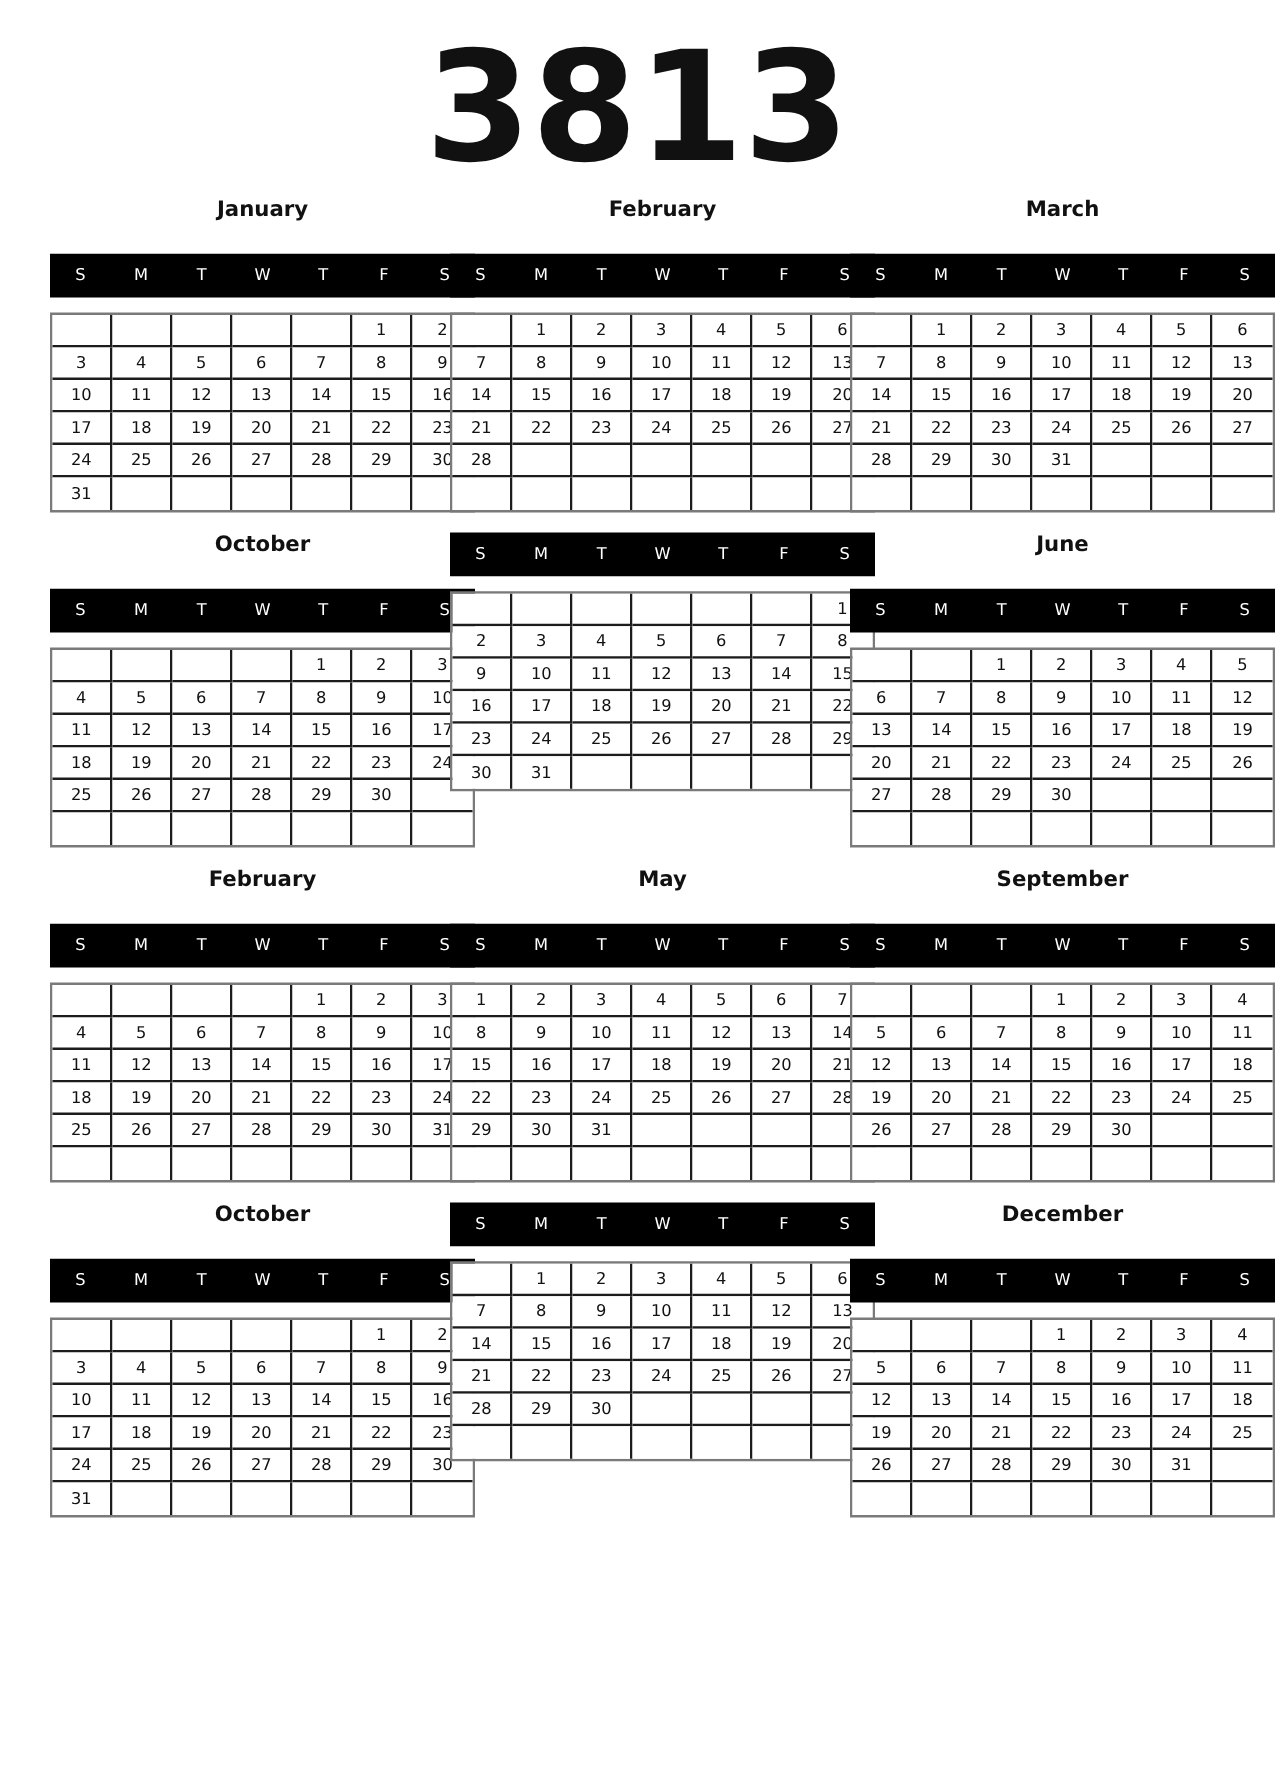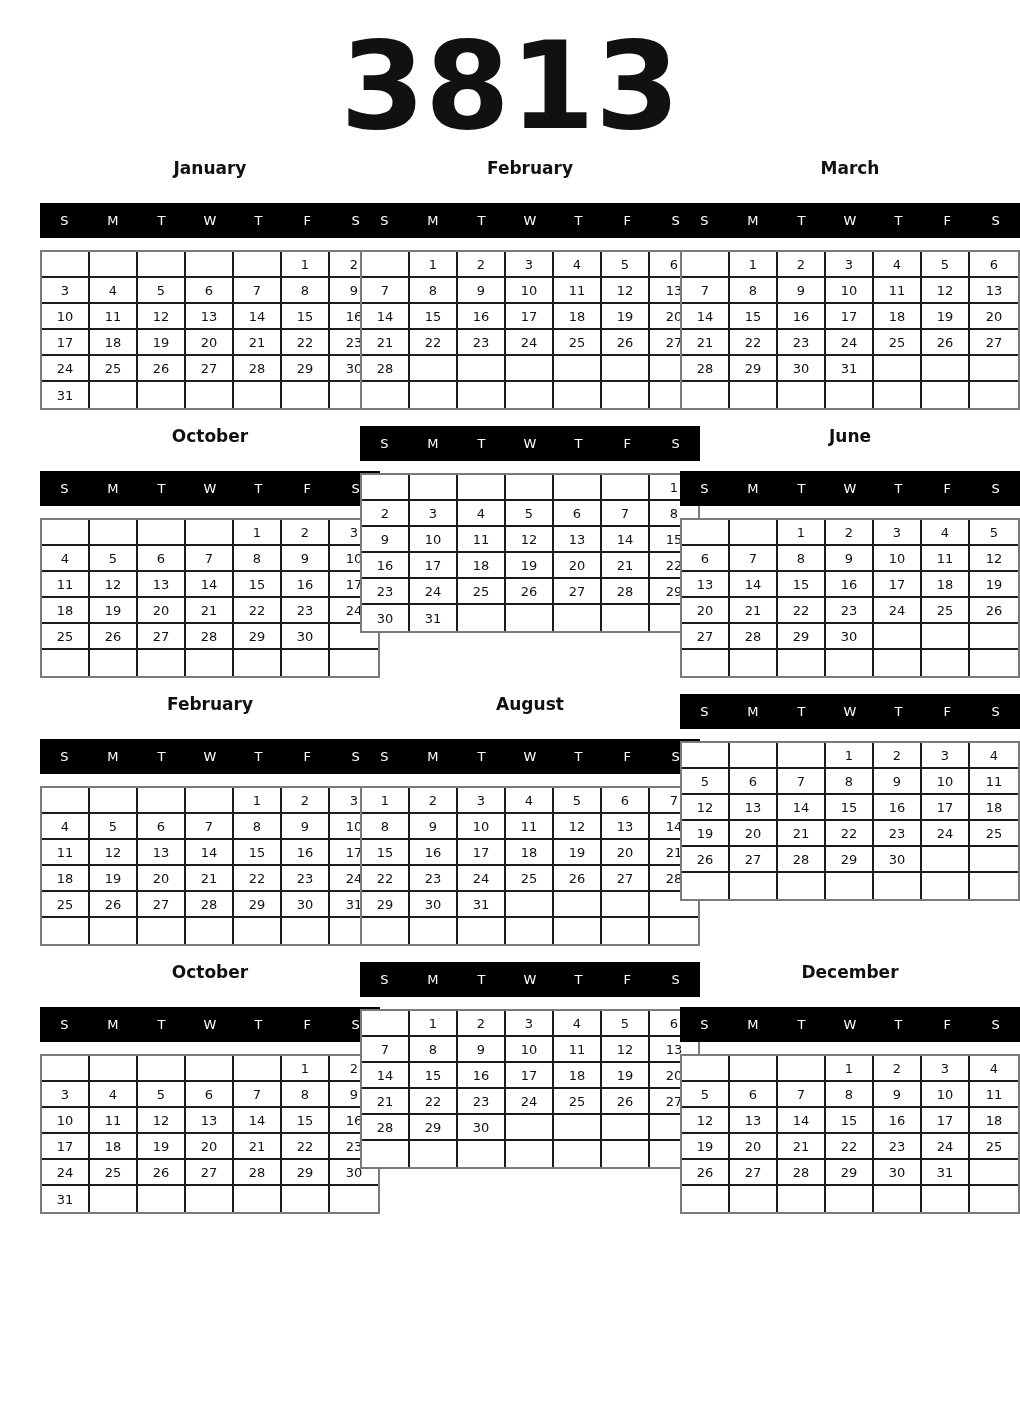--- a/index.html
+++ b/index.html
@@ -471,21 +471,21 @@
         <div class="day-cell"></div>
         <div class="day-cell"></div>
         <div class="day-cell"></div>
         <div class="day-cell"></div>
         <div class="day-cell"></div>
         <div class="day-cell"></div>
       </div>
   </div>
 
   <div class="month-block">
-    <div class="month-name">August</div>
+    <div class="month-name">May</div>
     <div class="weekday-header">
         <div class="dow">S</div>
         <div class="dow">M</div>
         <div class="dow">T</div>
         <div class="dow">W</div>
         <div class="dow">T</div>
         <div class="dow">F</div>
         <div class="dow">S</div>
       </div>
     <div class="month-grid">
@@ -528,20 +528,21 @@
         <div class="day-cell"></div>
         <div class="day-cell"></div>
         <div class="day-cell"></div>
         <div class="day-cell"></div>
         <div class="day-cell"></div>
         <div class="day-cell"></div>
       </div>
   </div>
 
   <div class="month-block">
+    <div class="month-name">September</div>
     <div class="weekday-header">
         <div class="dow">S</div>
         <div class="dow">M</div>
         <div class="dow">T</div>
         <div class="dow">W</div>
         <div class="dow">T</div>
         <div class="dow">F</div>
         <div class="dow">S</div>
       </div>
     <div class="month-grid">

